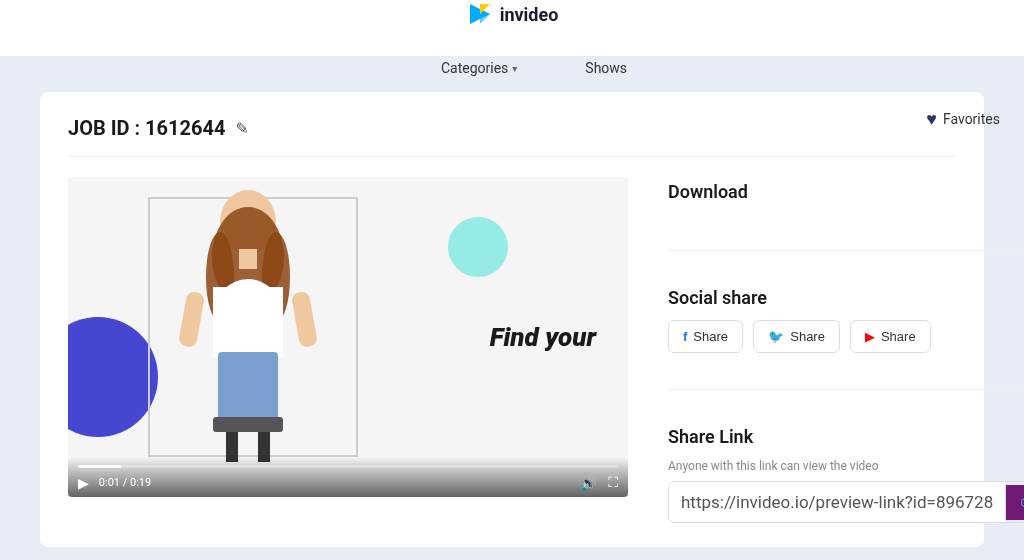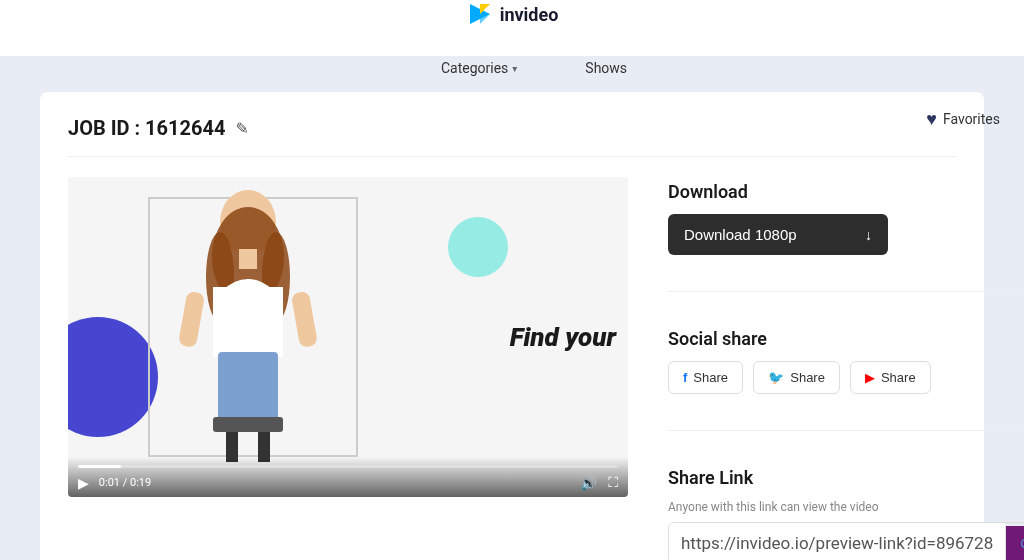--- a/index.html
+++ b/index.html
@@ -155,21 +155,21 @@
       position: absolute;
       left: 80px;
       top: 20px;
       width: 210px;
       height: 260px;
       border: 2px solid #ccc;
       background: transparent;
     }
     .video-text-overlay {
       position: absolute;
-      right: 12px;
+      right: 32px;
       top: 50%;
       transform: translateY(-50%);
       font-size: 26px;
       font-weight: 900;
       color: #1a1a1a;
       font-style: italic;
     }
     
     .person-figure {
       position: absolute;
@@ -418,24 +418,20 @@
               </div>
             </div>
           </div>
         </div>
       </div>
 
       <div class="right-panel">
 
         <div class="download-section">
           <div class="section-title">Download</div>
-          <button class="download-btn">
-            <span>Download 1080p</span>
-            <span class="arrow-down">↓</span>
-          </button>
         </div>
 
         <hr class="divider">
 
         <div class="social-share-section">
           <div class="section-title">Social share</div>
           <div class="social-buttons">
             <button class="social-btn">
               <span class="fb-icon">f</span>
               <span>Share</span>

